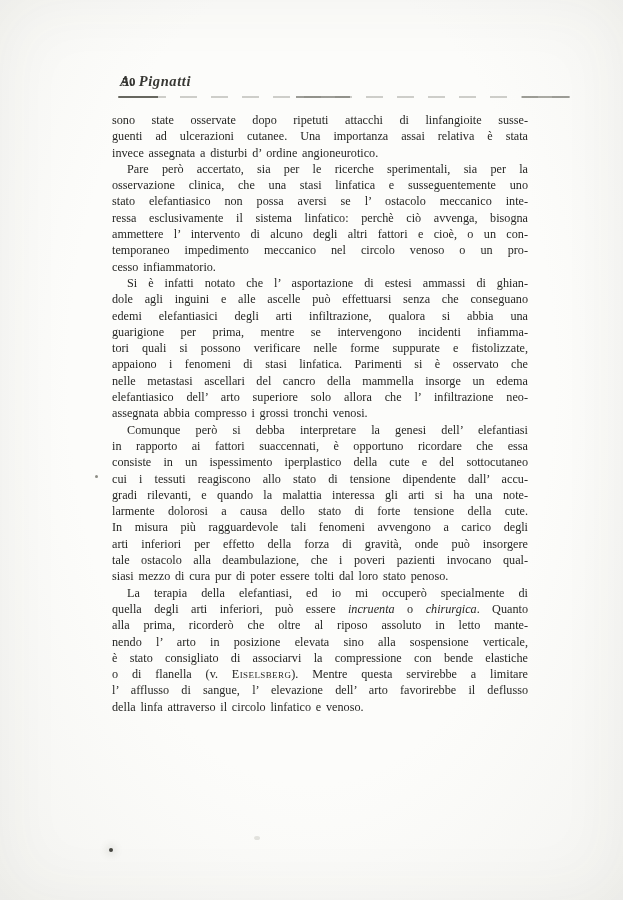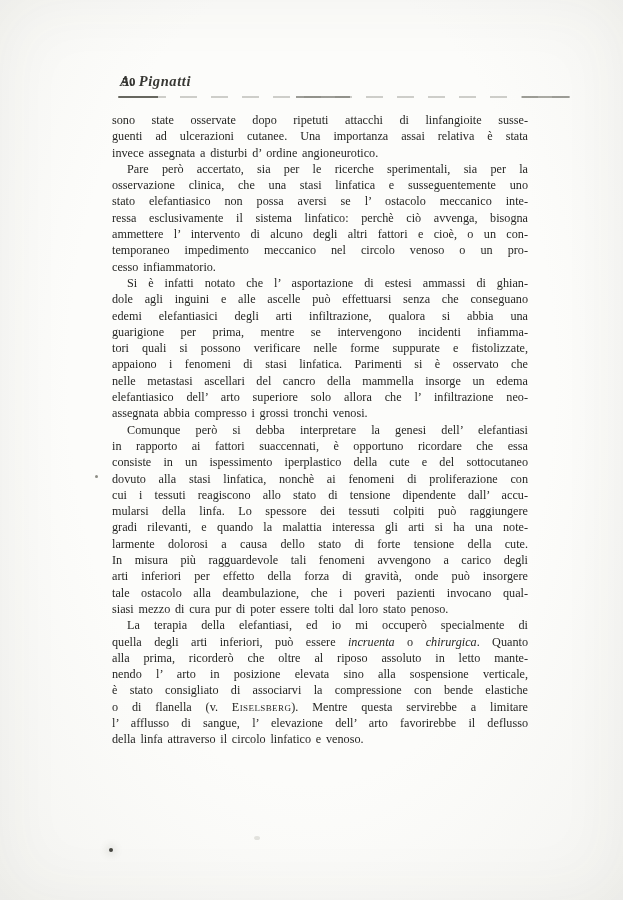--- a/index.html
+++ b/index.html
@@ -130,23 +130,21 @@
       <div class="line">edemi elefantiasici degli arti infiltrazione, qualora si abbia una</div>
       <div class="line">guarigione per prima, mentre se intervengono incidenti infiamma-</div>
       <div class="line">tori quali si possono verificare nelle forme suppurate e fistolizzate,</div>
       <div class="line">appaiono i fenomeni di stasi linfatica. Parimenti si è osservato che</div>
       <div class="line">nelle metastasi ascellari del cancro della mammella insorge un edema</div>
       <div class="line">elefantiasico dell’ arto superiore solo allora che l’ infiltrazione neo-</div>
       <div class="line last">assegnata abbia compresso i grossi tronchi venosi.</div>
       <div class="line indent">Comunque però si debba interpretare la genesi dell’ elefantiasi</div>
       <div class="line">in rapporto ai fattori suaccennati, è opportuno ricordare che essa</div>
       <div class="line">consiste in un ispessimento iperplastico della cute e del sottocutaneo</div>
-      <div class="line">dovuto alla stasi linfatica, nonchè ai fenomeni di proliferazione con</div>
       <div class="line">cui i tessuti reagiscono allo stato di tensione dipendente dall’ accu-</div>
-      <div class="line">mularsi della linfa. Lo spessore dei tessuti colpiti può raggiungere</div>
       <div class="line">gradi rilevanti, e quando la malattia interessa gli arti si ha una note-</div>
       <div class="line">larmente dolorosi a causa dello stato di forte tensione della cute.</div>
       <div class="line">In misura più ragguardevole tali fenomeni avvengono a carico degli</div>
       <div class="line">arti inferiori per effetto della forza di gravità, onde può insorgere</div>
       <div class="line">tale ostacolo alla deambulazione, che i poveri pazienti invocano qual-</div>
       <div class="line last">siasi mezzo di cura pur di poter essere tolti dal loro stato penoso.</div>
       <div class="line indent">La terapia della elefantiasi, ed io mi occuperò specialmente di</div>
       <div class="line">quella degli arti inferiori, può essere <i>incruenta</i> o <i>chirurgica</i>. Quanto</div>
       <div class="line">alla prima, ricorderò che oltre al riposo assoluto in letto mante-</div>
       <div class="line">nendo l’ arto in posizione elevata sino alla sospensione verticale,</div>

